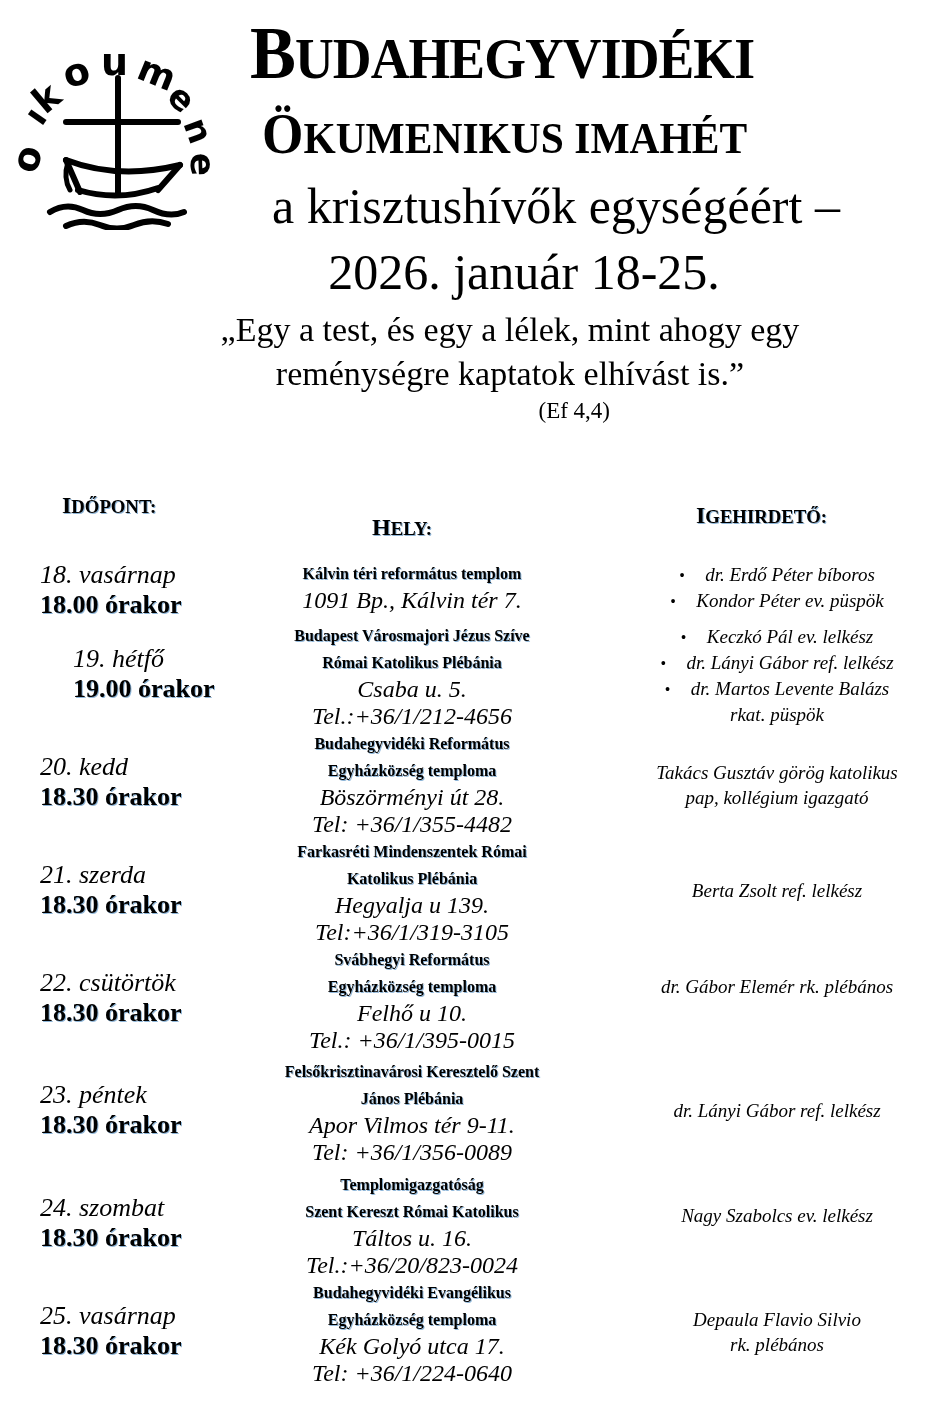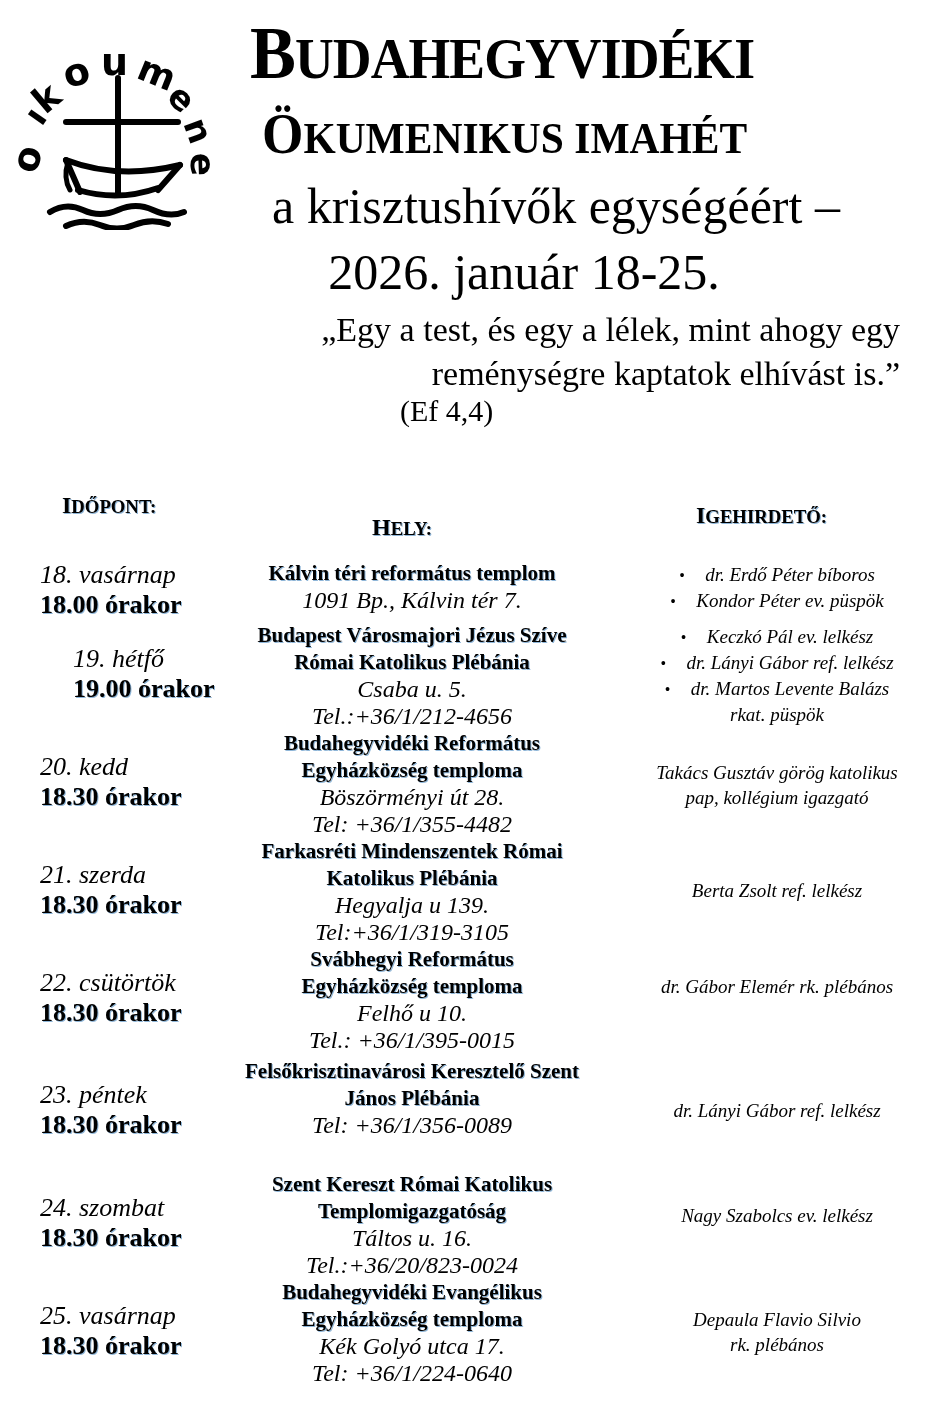--- a/index.html
+++ b/index.html
@@ -21,43 +21,43 @@
     }
     .subtitle {
       position: absolute; left: 272px; top: 175px; width: 680px;
       font-size: 50px; line-height: 62px; white-space: nowrap;
     }
     .dates {
       position: absolute; left: 230px; top: 240px; width: 560px; text-align: center;
       font-size: 50px; line-height: 64px; white-space: nowrap; padding-left: 14px;
     }
     .quote {
-      position: absolute; left: 120px; top: 308px; width: 780px; text-align: right;
+      position: absolute; left: 120px; top: 308px; width: 780px; text-align: center;
       font-size: 34px; line-height: 44px;
     }
     .ref {
-      position: absolute; left: 400px; top: 396px; width: 210px; text-align: left;
-      font-size: 30px; line-height: 30px;
+      position: absolute; left: 400px; top: 396px; width: 210px; text-align: right;
+      font-size: 23px; line-height: 30px;
     }
     .hdr {
       position: absolute; font-weight: bold; font-size: 24px; line-height: 30px;
       text-shadow: 1px 1px 0 #8fb6d8; white-space: nowrap;
     }
     .hdr .sc { font-size: 0.78em; margin-top: 21px; }
     .hdr-time { left: 62px; top: 490px; }
     .hdr-place { left: 372px; top: 512px; }
     .hdr-preacher { left: 696px; top: 500px; }
 
     .row { position: absolute; left: 0; width: 946px; }
     .time { position: absolute; left: 40px; width: 200px; }
     .day { font-style: italic; font-size: 26px; line-height: 30px; white-space: nowrap; }
     .hour { font-weight: bold; font-size: 26px; line-height: 30px; white-space: nowrap;
             text-shadow: 1px 1px 0 #8fb6d8; }
     .place { position: absolute; left: 192px; width: 440px; text-align: center; }
-    .pname { font-weight: bold; font-size: 21px; line-height: 27px; white-space: nowrap;
+    .pname { font-weight: bold; font-size: 16px; line-height: 27px; white-space: nowrap;
              text-shadow: 1px 1px 0 #8fb6d8; }
     .paddr { font-style: italic; font-size: 24px; line-height: 27px; white-space: nowrap; }
     .preach { position: absolute; left: 622px; width: 310px; text-align: center; }
     .pline { font-style: italic; font-size: 19px; line-height: 25px; white-space: nowrap; }
     .bullet { display: inline-block; width: 26px; text-align: left; font-style: normal; font-size: 16px; }
   </style>
 </head>
 <body>
 
 <svg class="logo" viewBox="0 0 210 200">
@@ -194,34 +194,35 @@
       </div>
     </div>
     <div class="row" style="top: 1058px;">
       <div class="time" style="top: 22px;">
         <div class="day">23. péntek</div>
         <div class="hour">18.30 órakor</div>
       </div>
       <div class="place" style="top: 0px;">
         <div class="pname">Felsőkrisztinavárosi Keresztelő Szent</div>
         <div class="pname">János Plébánia</div>
+        <div class="paddr">Apor Vilmos tér 9-11.</div>
         <div class="paddr">Tel: +36/1/356-0089</div>
       </div>
       <div class="preach" style="top: 40px;">
         <div class="pline"><span>dr. Lányi Gábor ref. lelkész</span></div>
       </div>
     </div>
     <div class="row" style="top: 1171px;">
       <div class="time" style="top: 22px;">
         <div class="day">24. szombat</div>
         <div class="hour">18.30 órakor</div>
       </div>
       <div class="place" style="top: 0px;">
+        <div class="pname">Templomigazgatóság</div>
         <div class="pname">Szent Kereszt Római Katolikus</div>
-        <div class="pname">Templomigazgatóság</div>
         <div class="paddr">Táltos u. 16.</div>
         <div class="paddr">Tel.:+36/20/823-0024</div>
       </div>
       <div class="preach" style="top: 32px;">
         <div class="pline"><span>Nagy Szabolcs ev. lelkész</span></div>
       </div>
     </div>
     <div class="row" style="top: 1279px;">
       <div class="time" style="top: 22px;">
         <div class="day">25. vasárnap</div>

